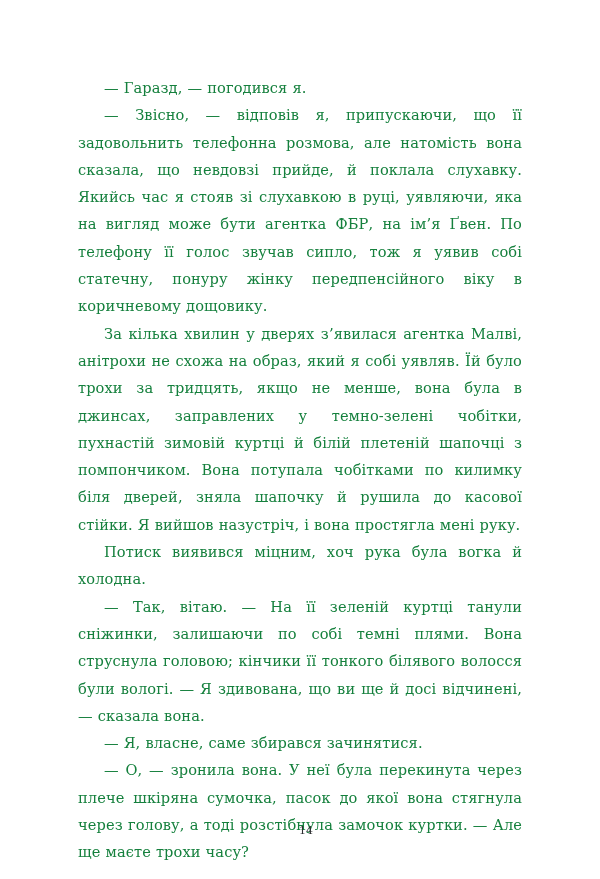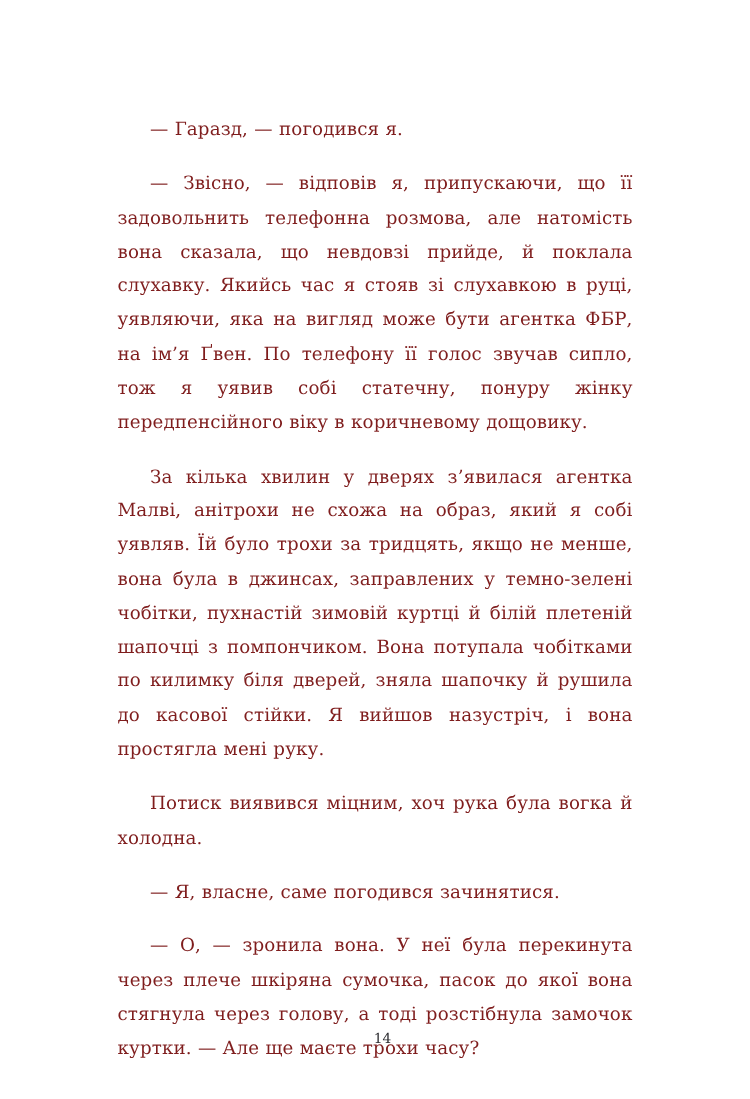--- a/index.html
+++ b/index.html
@@ -23,27 +23,27 @@
   }
 
   .text-block {
     position: absolute;
     left: 78px;
     top: 74px;
     width: 444px;
   }
 
   .para {
-    margin: 16px;
+    margin: 0;
     text-indent: 26px;
     text-align: justify;
     text-align-last: left;
     font-size: 14.6px;
     line-height: 27.3px;
-    color: #7f1d1d;
+    color: #15803d;
     letter-spacing: 0.1px;
     word-spacing: 0.3px;
     -webkit-font-smoothing: antialiased;
   }
 
   
   .para.short {
     text-align: left;
   }
 
@@ -63,20 +63,21 @@
 <body>
 
 <div class="page">
 
   <div class="text-block">
 
     <p class="para short">— Гаразд, — погодився я.</p>
     <p class="para">— Звісно, — відповів я, припускаючи, що її задовольнить телефонна розмова, але натомість вона сказала, що невдовзі прийде, й поклала слухавку. Якийсь час я стояв зі слухавкою в руці, уявляючи, яка на вигляд може бути агентка ФБР, на ім’я Ґвен. По телефону її голос звучав сипло, тож я уявив собі статечну, понуру жінку передпенсійного віку в коричневому дощовику.</p>
     <p class="para">За кілька хвилин у дверях з’явилася агентка Малві, анітрохи не схожа на образ, який я собі уявляв. Їй було трохи за тридцять, якщо не менше, вона була в джинсах, заправлених у темно-зелені чобітки, пухнастій зимовій куртці й білій плетеній шапочці з помпончиком. Вона потупала чобітками по килимку біля дверей, зняла шапочку й рушила до касової стійки. Я вийшов назустріч, і вона простягла мені руку.</p>
     <p class="para">Потиск виявився міцним, хоч рука була вогка й холодна.</p>
-    <p class="para short">— Я, власне, саме погодився зачинятися.</p>
+    <p class="para">— Так, вітаю. — На її зеленій куртці танули сніжинки, залишаючи по собі темні плями. Вона струснула головою; кінчики її тонкого білявого волосся були вологі. — Я здивована, що ви ще й досі відчинені, — сказала вона.</p>
+    <p class="para short">— Я, власне, саме збирався зачинятися.</p>
     <p class="para">— О, — зронила вона. У неї була перекинута через плече шкіряна сумочка, пасок до якої вона стягнула через голову, а тоді розстібнула замочок куртки. — Але ще маєте трохи часу?</p>
 
   </div>
 
   <div class="page-number">14</div>
 
 </div>
 
 </body></html>

